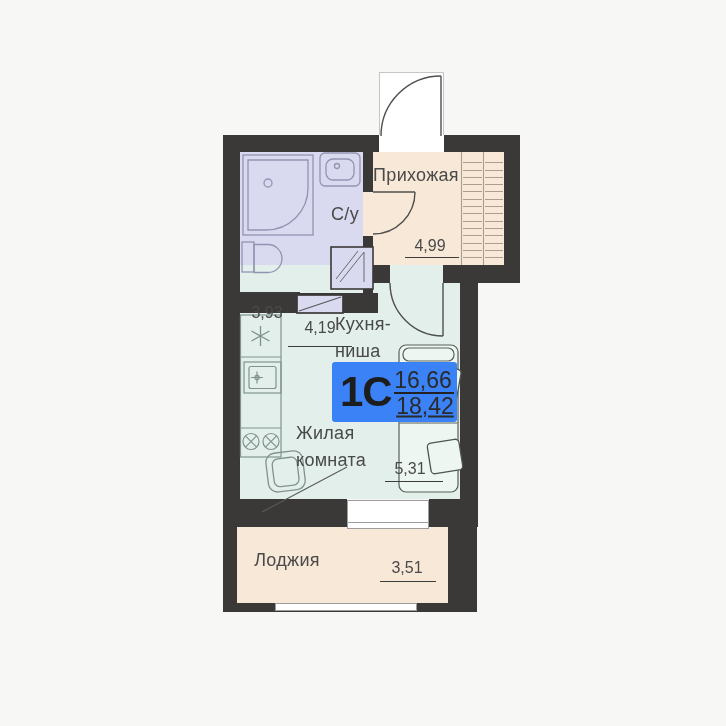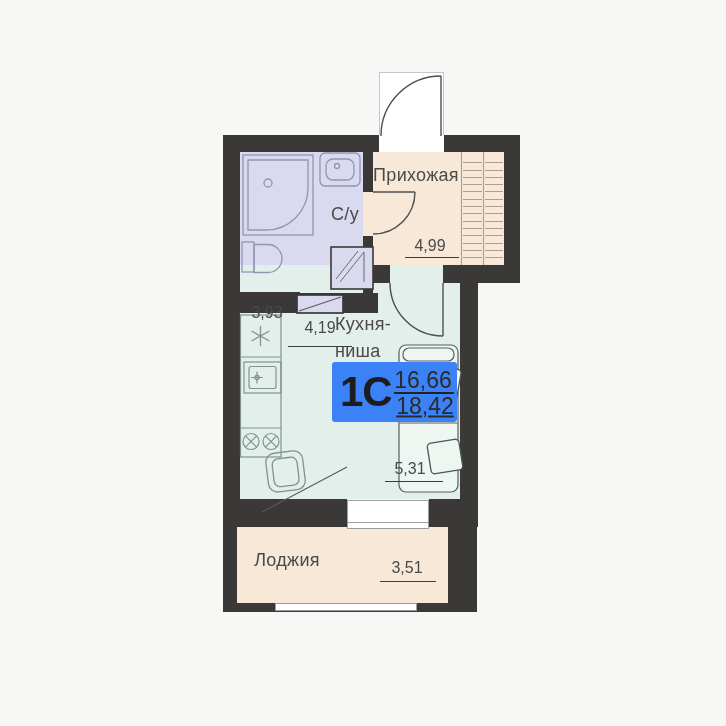--- a/index.html
+++ b/index.html
@@ -149,20 +149,21 @@
   <div class="dimline" style="left:405px;top:256.5px;width:54px;"></div>
 
   <div class="lbl" style="left:345px;top:214px;">С/у</div>
   <div class="dim" style="left:267px;top:281px;margin-top:32px;">3,93</div>
   <div class="dimline" style="left:240px;top:291.5px;width:60px;"></div>
 
   <div class="lbl wrap" style="left:375px;top:338px;width:80px;">Кухня-ниша</div>
   <div class="dim" style="left:320px;top:328px;">4,19</div>
   <div class="dimline" style="left:288px;top:345.5px;width:64px;"></div>
 
+  <div class="lbl wrap" style="left:351px;top:447px;width:110px;">Жилая комната</div>
   <div class="dim" style="left:410px;top:469px;">5,31</div>
   <div class="dimline" style="left:385px;top:480.5px;width:58px;"></div>
 
   <div class="lbl" style="left:287px;top:560px;">Лоджия</div>
   <div class="dim" style="left:407px;top:568px;">3,51</div>
   <div class="dimline" style="left:380px;top:580.5px;width:56px;"></div>
 
   <div class="unitbox">
     <div class="unit-type">1С</div>
     <div class="unit-num" style="left:91px;top:18px;">16,66</div>

